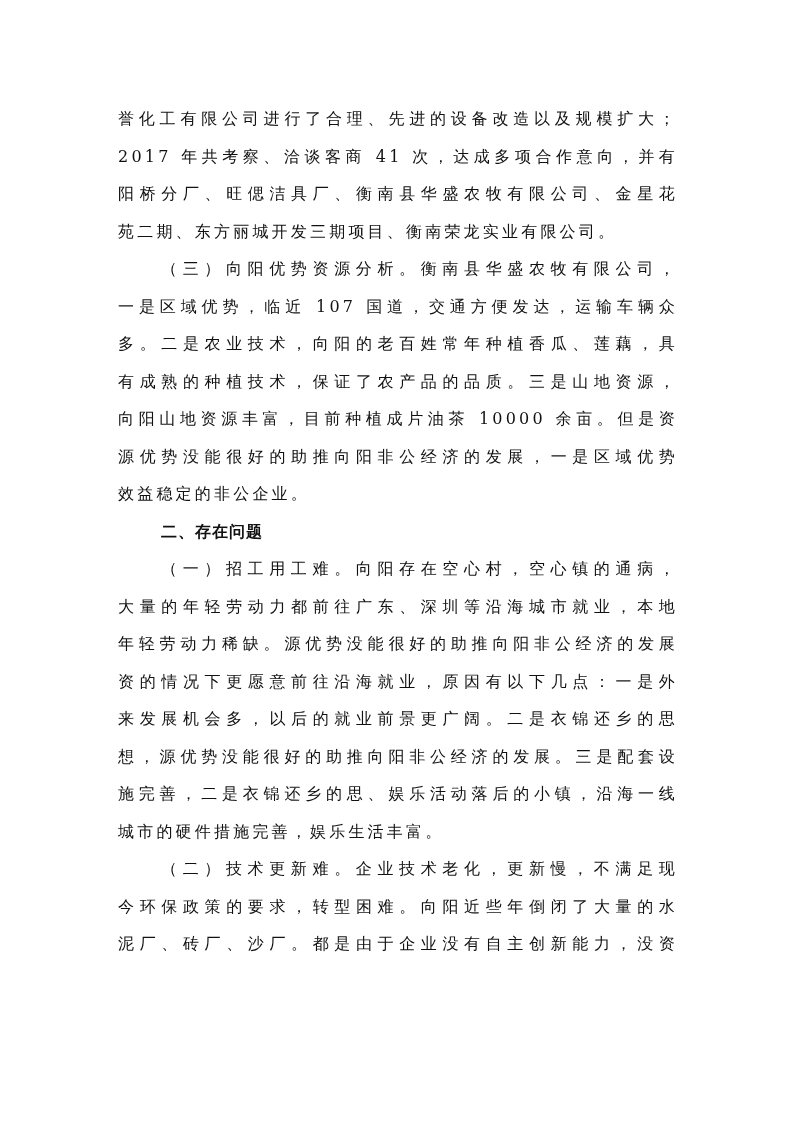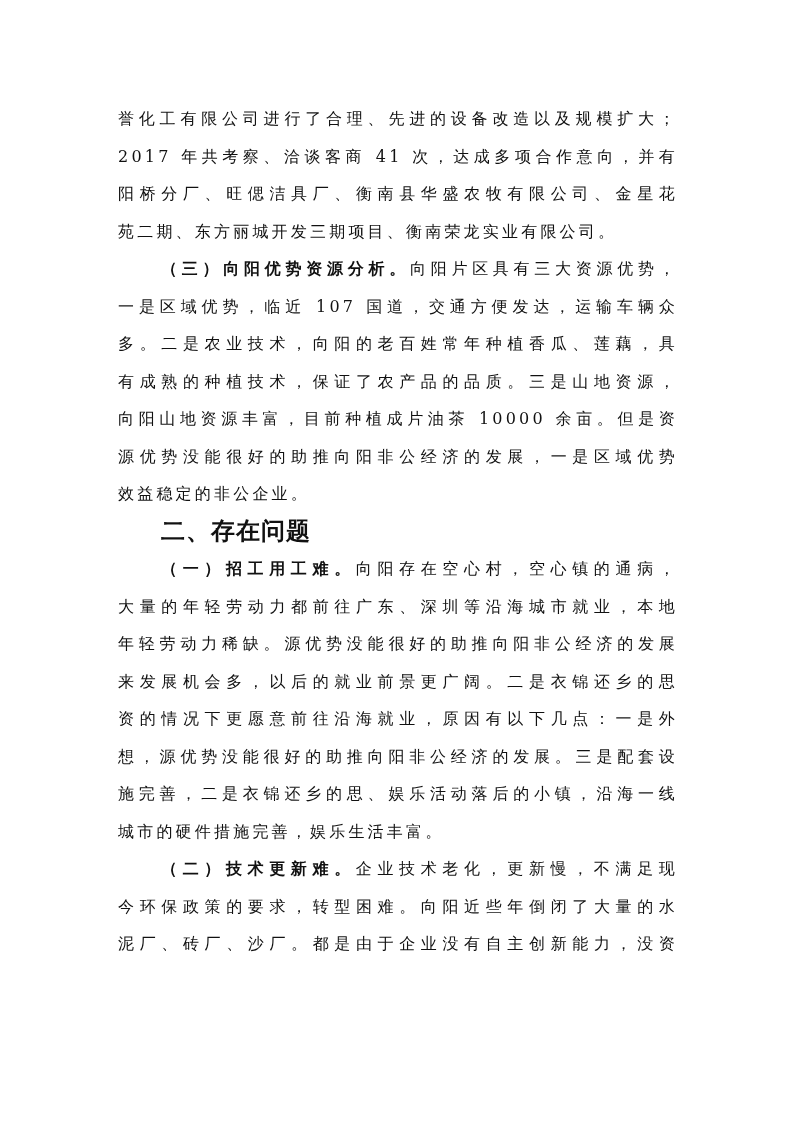--- a/index.html
+++ b/index.html
@@ -32,27 +32,27 @@
   .para {
     margin: 0;
     font-size: 16px;
     line-height: 37.5px;
     letter-spacing: 3.2px;
     text-align: justify;
     text-align-last: left;
     word-break: break-all;
   }
   .para .lead {
-    font-weight: bold;
+    font-weight: normal;
   }
   .heading {
     margin: 0;
-    font-family: Liberation Serif, serif;
+    font-family: Liberation Sans, sans-serif;
     font-weight: bold;
-    font-size: 24px;
+    font-size: 16px;
     line-height: 37.5px;
     padding-left: 43px;
     letter-spacing: 1px;
   }
   .line {
     display: block;
     white-space: nowrap;
     text-align: justify;
     text-align-last: justify;
   }
@@ -70,37 +70,37 @@
   <div class="body-text">
 
     <div class="para">
       <span class="line">誉化工有限公司进行了合理、先进的设备改造以及规模扩大；</span>
       <span class="line">2017 年共考察、洽谈客商 41 次，达成多项合作意向，并有</span>
       <span class="line">阳桥分厂、旺偲洁具厂、衡南县华盛农牧有限公司、金星花</span>
       <span class="line last">苑二期、东方丽城开发三期项目、衡南荣龙实业有限公司。</span>
     </div>
 
     <div class="para">
-      <span class="line indent"><span class="lead">（三）向阳优势资源分析。</span><span>向阳片区具有三大资源优势，</span></span>
+      <span class="line indent"><span class="lead">（三）向阳优势资源分析。</span><span>衡南县华盛农牧有限公司，</span></span>
       <span class="line">一是区域优势，临近 107 国道，交通方便发达，运输车辆众</span>
       <span class="line">多。二是农业技术，向阳的老百姓常年种植香瓜、莲藕，具</span>
       <span class="line">有成熟的种植技术，保证了农产品的品质。三是山地资源，</span>
       <span class="line">向阳山地资源丰富，目前种植成片油茶 10000 余亩。但是资</span>
       <span class="line">源优势没能很好的助推向阳非公经济的发展，一是区域优势</span>
       <span class="line last">效益稳定的非公企业。</span>
     </div>
 
     <div class="heading">二、存在问题</div>
 
     <div class="para">
       <span class="line indent"><span class="lead">（一）招工用工难。</span><span>向阳存在空心村，空心镇的通病，</span></span>
       <span class="line">大量的年轻劳动力都前往广东、深圳等沿海城市就业，本地</span>
       <span class="line">年轻劳动力稀缺。源优势没能很好的助推向阳非公经济的发展</span>
+      <span class="line">资的情况下更愿意前往沿海就业，原因有以下几点：一是外</span>
       <span class="line">来发展机会多，以后的就业前景更广阔。二是衣锦还乡的思</span>
-      <span class="line">资的情况下更愿意前往沿海就业，原因有以下几点：一是外</span>
       <span class="line">想，源优势没能很好的助推向阳非公经济的发展。三是配套设</span>
       <span class="line">施完善，二是衣锦还乡的思、娱乐活动落后的小镇，沿海一线</span>
       <span class="line last">城市的硬件措施完善，娱乐生活丰富。</span>
     </div>
 
     <div class="para">
       <span class="line indent"><span class="lead">（二）技术更新难。</span><span>企业技术老化，更新慢，不满足现</span></span>
       <span class="line">今环保政策的要求，转型困难。向阳近些年倒闭了大量的水</span>
       <span class="line">泥厂、砖厂、沙厂。都是由于企业没有自主创新能力，没资</span>
     </div>

